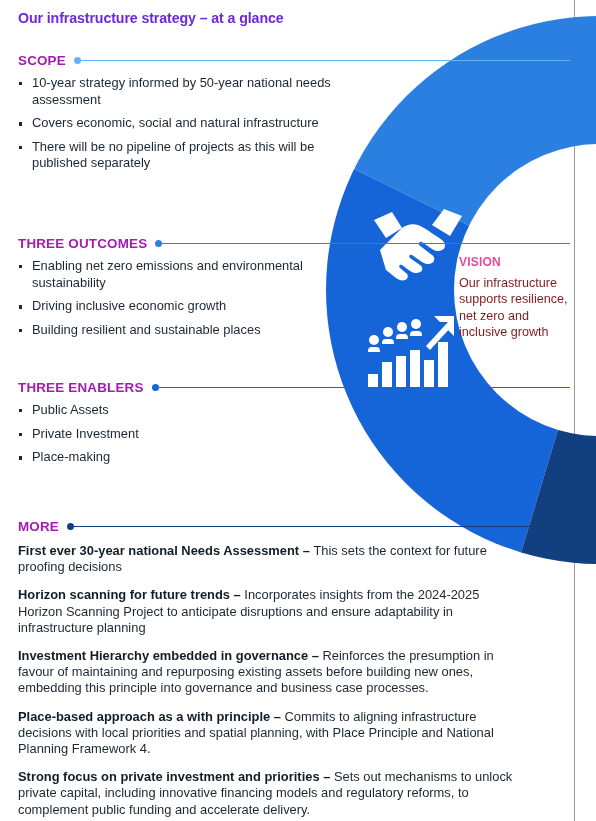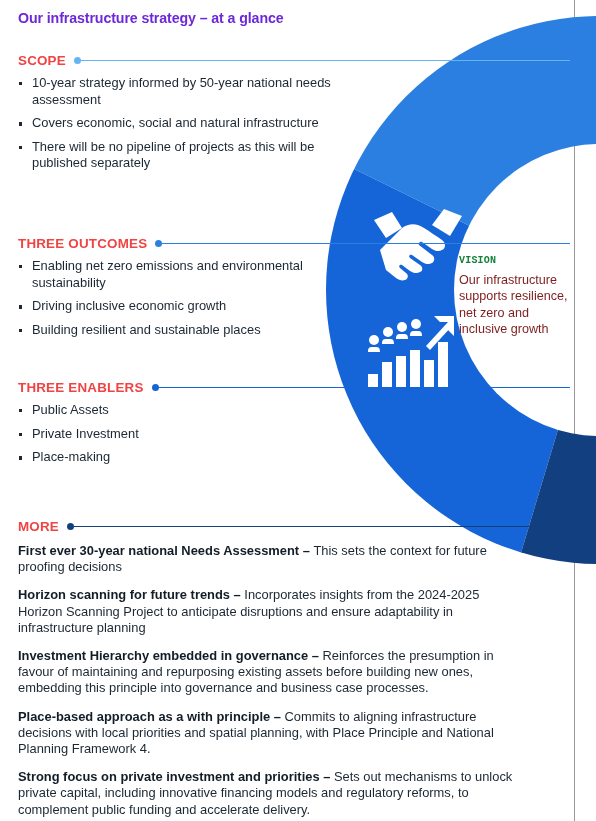--- a/index.html
+++ b/index.html
@@ -55,21 +55,21 @@
   .section {
     position: absolute;
     left: 18px;
   }
   .sec-head {
     display: flex;
     align-items: center;
     font-size: 13.4px;
     font-weight: bold;
     letter-spacing: 0.2px;
-    color: #ef4444;
+    color: #a21caf;
     white-space: nowrap;
   }
   .sec-head .label { margin-right: 8px; }
   .connector {
     display: flex;
     align-items: center;
     flex: 1 1 auto;
   }
   .conn-dot {
     width: 7px;
@@ -134,26 +134,25 @@
   }
 
   
   #vision {
     position: absolute;
     left: 459px;
     top: 255px;
     width: 118px;
   }
   #vision .v-title {
-    font-size: 10px;
+    font-size: 12px;
     font-weight: bold;
     letter-spacing: 0.2px;
-    color: #15803d;
+    color: #ec4899;
     margin-bottom: 6px;
-    font-family: Liberation Mono, monospace;
   }
   #vision .v-body {
     font-size: 12.6px;
     line-height: 16.4px;
     color: #7f1d1d;
   }
 </style>
 </head>
 <body>
 

